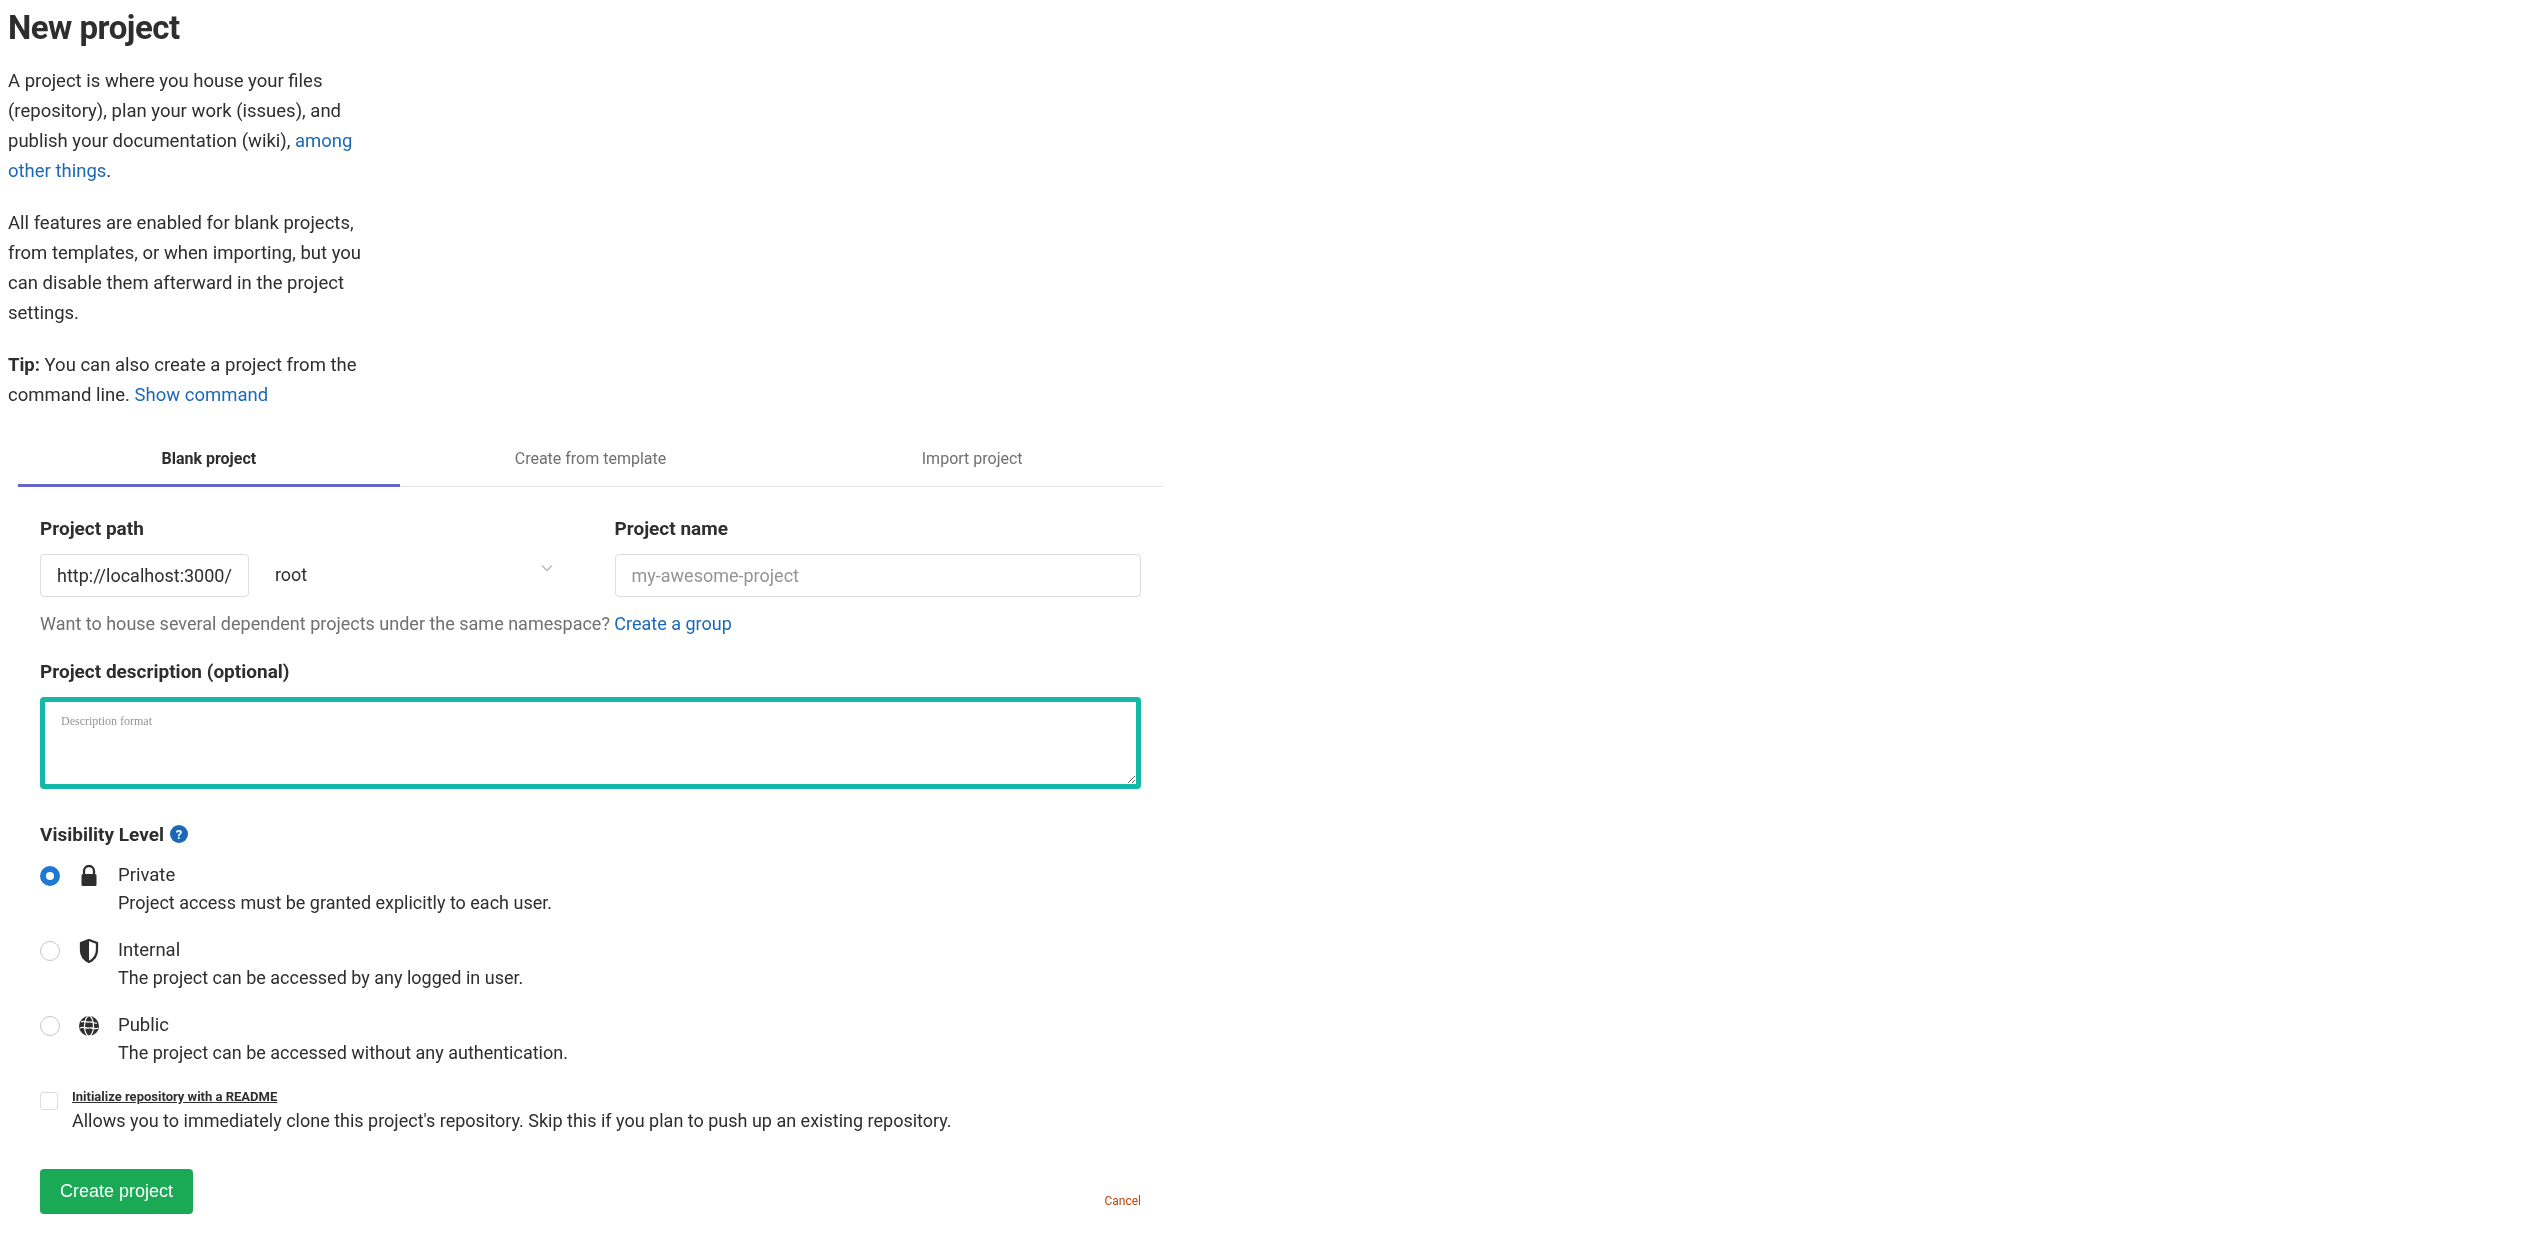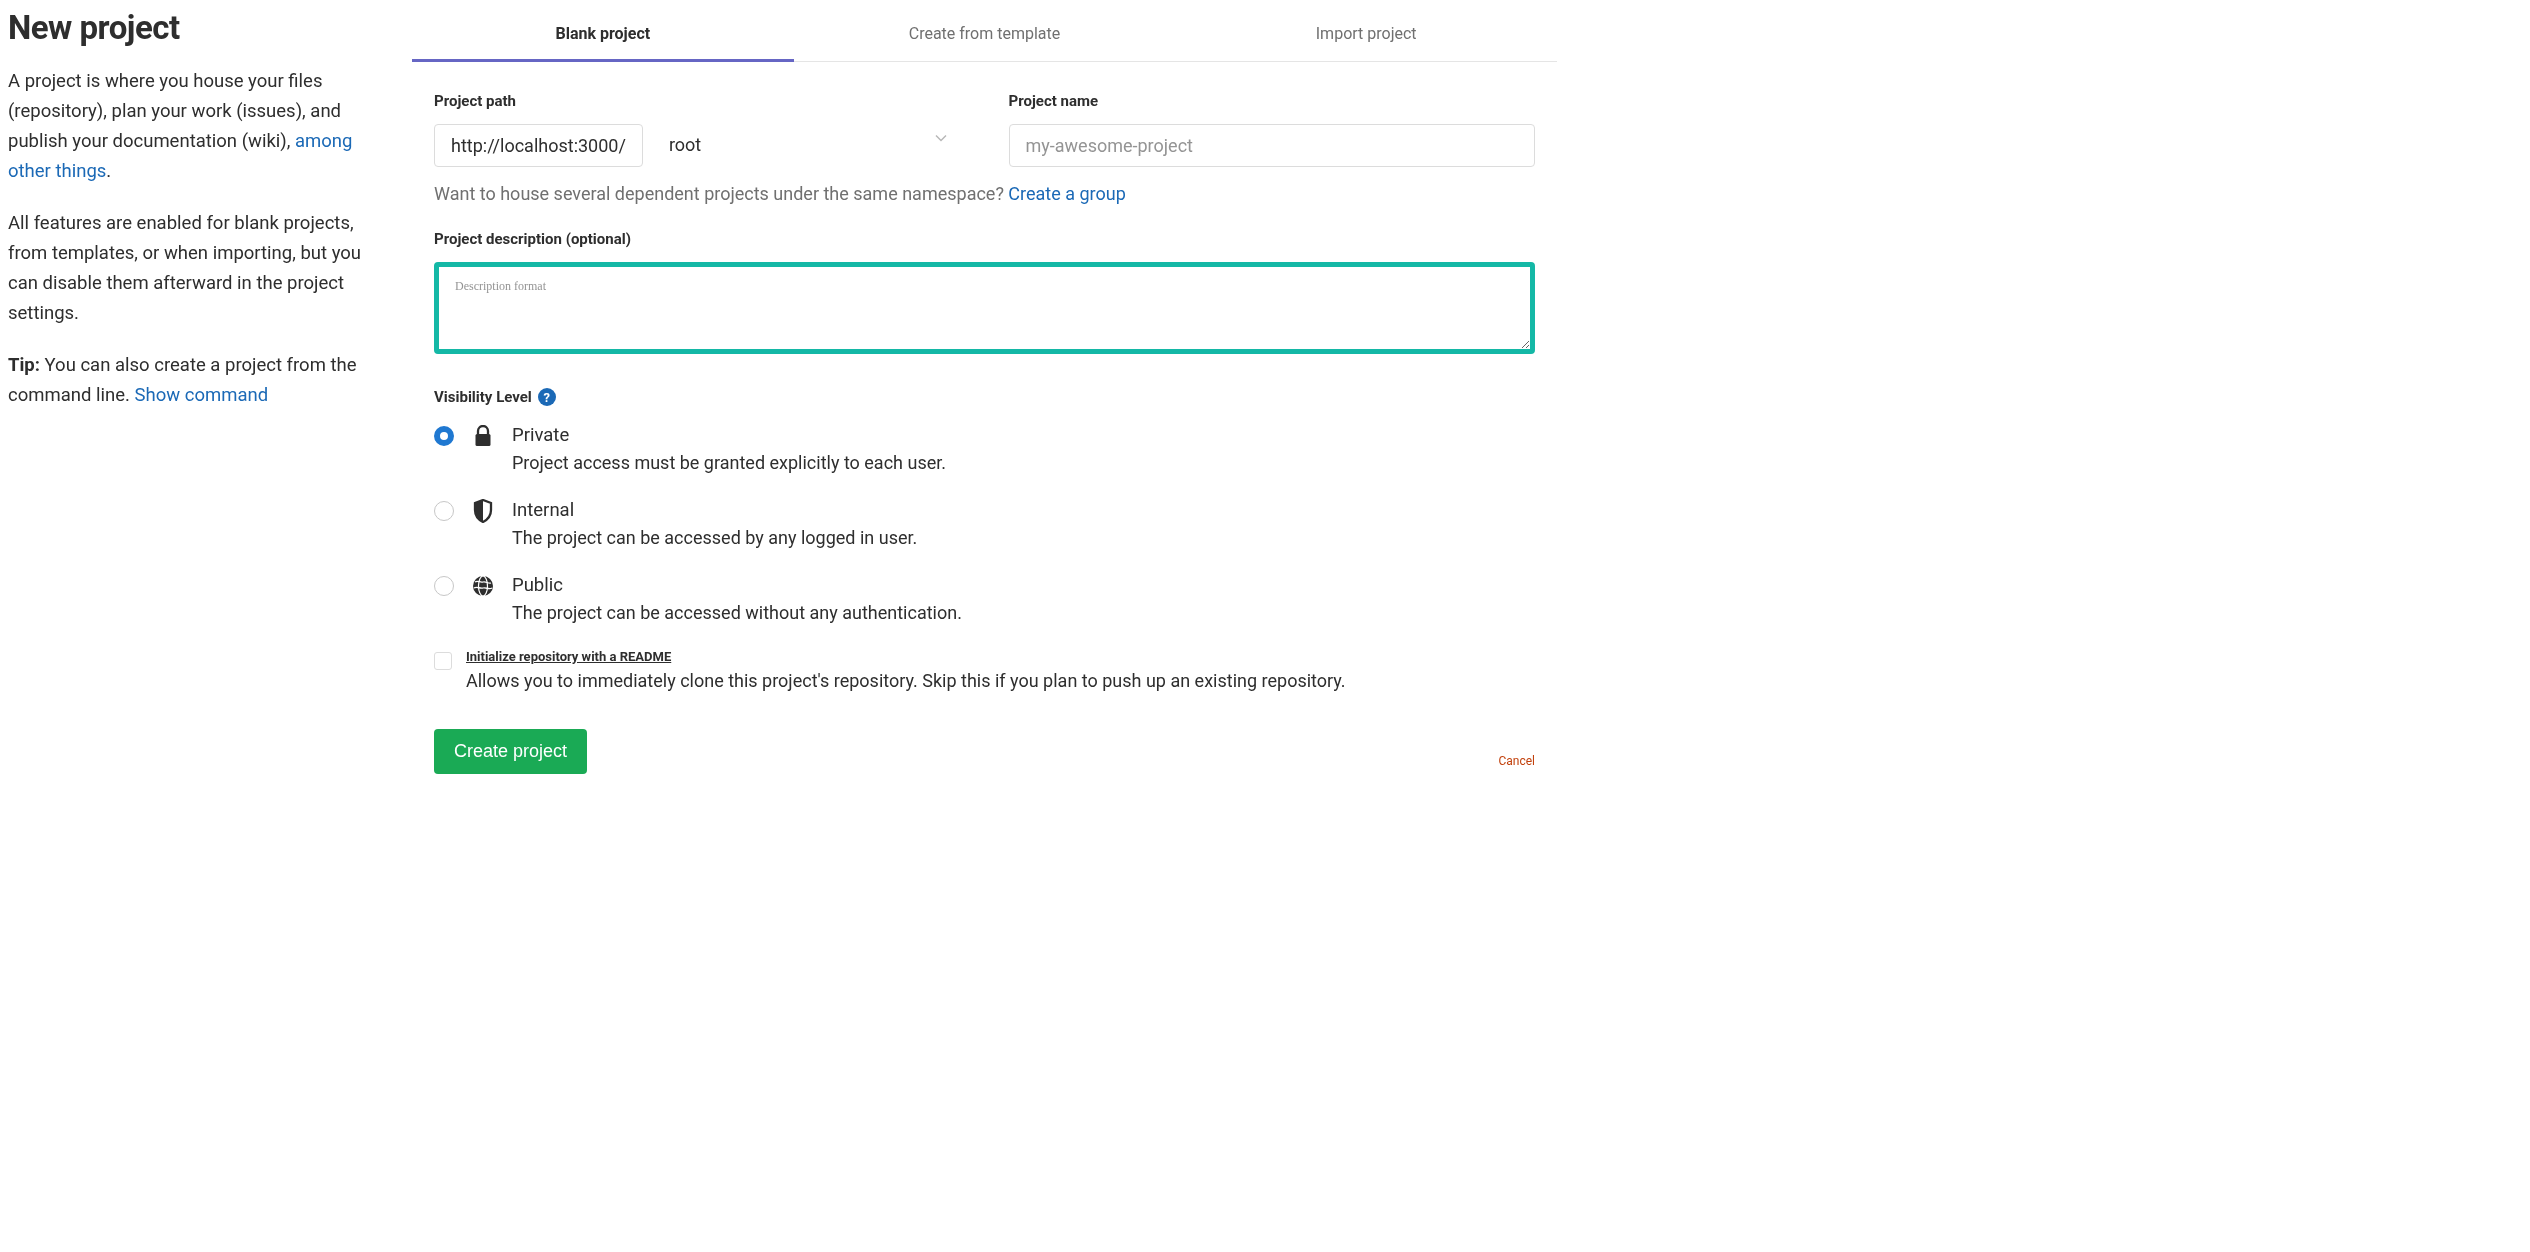--- a/index.html
+++ b/index.html
@@ -7,20 +7,21 @@
       font-family: -apple-system, BlinkMacSystemFont, "Segoe UI", Roboto, Helvetica, Arial, sans-serif;
       font-size: 16px;
       color: #2e2e2e;
       background: #fff;
       width: 2530px;
       padding: 0;
     }
     .container {
       display: flex;
       padding: 8px 8px 8px 8px;
+      flex-direction: column;
     }
     .sidebar {
       width: 394px;
       padding-right: 30px;
     }
     .sidebar h1 {
       font-size: 33px;
       font-weight: 700;
       margin-bottom: 20px;
       color: #2e2e2e;
@@ -62,21 +63,21 @@
       position: absolute;
       left: 0; right: 0; bottom: -1px;
       height: 3px;
       background: #6666c4;
     }
     .form-section { padding: 0 22px; }
     .form-row { display: flex; gap: 48px; margin-bottom: 10px; }
     .form-col { flex: 1; }
     .form-label {
       display: block;
-      font-size: 15px;
+      font-size: 19px;
       font-weight: 700;
       color: #2e2e2e;
       margin-bottom: 14px;
     }
     .path-group {
       display: flex;
       gap: 12px;
     }
     .input-prefix {
       border: 1px solid #dcdcdc;

